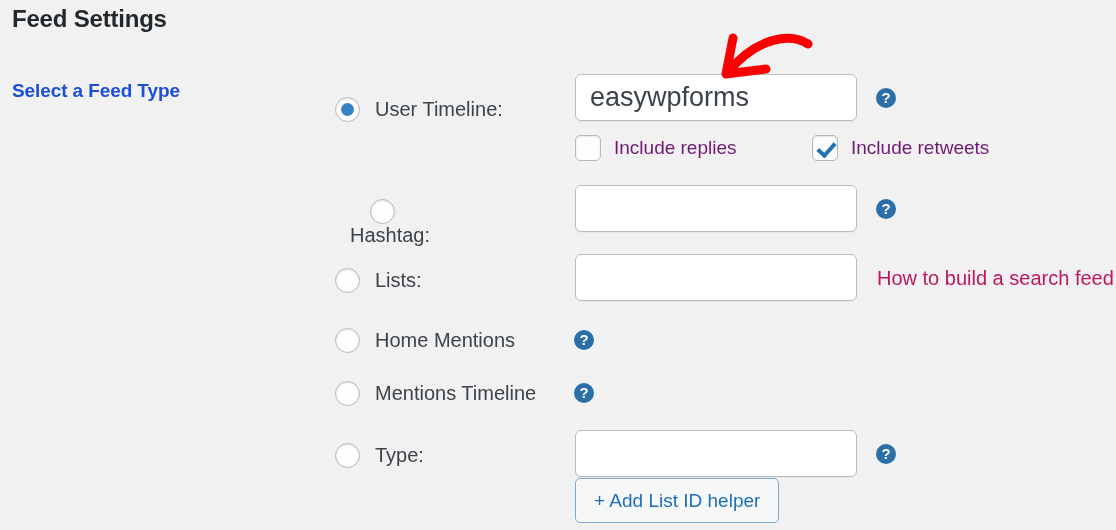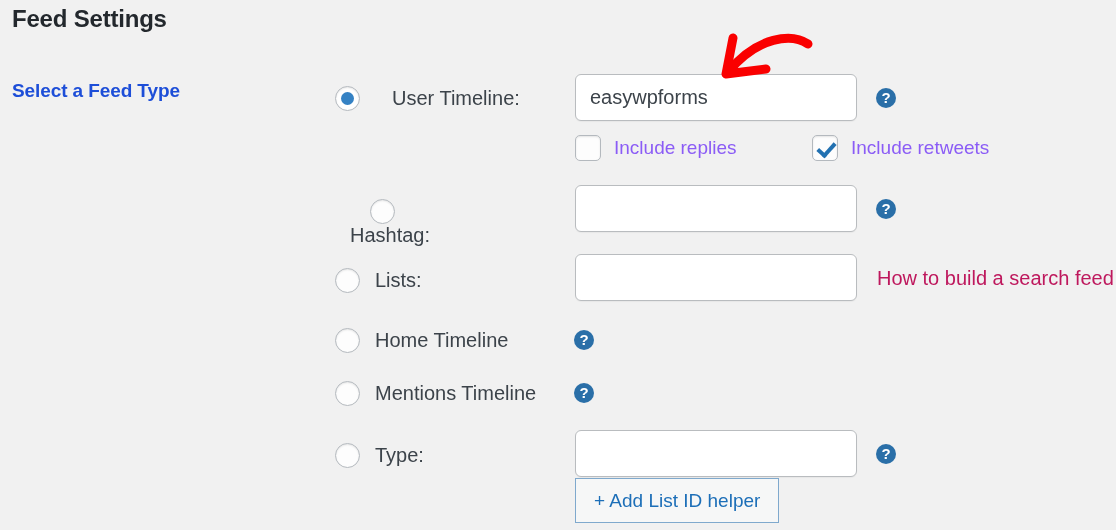--- a/index.html
+++ b/index.html
@@ -90,21 +90,21 @@
   .text-input {
     position: absolute;
     width: 282px;
     height: 47px;
     background: #ffffff;
     border: 1px solid #b9bcbf;
     border-radius: 6px;
     box-sizing: border-box;
     box-shadow: 0 1px 1px rgba(0,0,0,0.04);
     font-family: "Liberation Sans", sans-serif;
-    font-size: 20px;
+    font-size: 27px;
     color: #3c434a;
     padding: 0 14px;
     outline: none;
   }
   .text-input::placeholder { color: #8c8f94; }
 
   
   .help-icon {
     position: absolute;
     width: 20px;
@@ -145,39 +145,39 @@
     top: 3px;
     width: 7px;
     height: 14px;
     border: solid #2271b1;
     border-width: 0 4px 4px 0;
     transform: rotate(42deg);
   }
   .checkbox-label {
     margin-left: 13px;
     font-size: 19px;
-    color: #8b5cf6;
+    color: #701a75;
     white-space: nowrap;
   }
 
   
   .doc-link {
     position: absolute;
     font-size: 20px;
     color: #be185d;
     white-space: nowrap;
     cursor: pointer;
   }
 
   
   .helper-button {
     position: absolute;
     background: #f6f7f7;
     border: 1px solid #7fa9cd;
-    border-radius: 0;
+    border-radius: 5px;
     color: #1d6fb8;
     font-family: "Liberation Sans", sans-serif;
     font-size: 19px;
     padding: 0 18px;
     height: 45px;
     line-height: 43px;
     cursor: pointer;
     white-space: nowrap;
   }
 
@@ -193,21 +193,21 @@
 </style>
 </head>
 <body>
 
 <div class="page">
 
   <div class="page-title">Feed Settings</div>
 
   <div class="section-label">Select a Feed Type</div>
 
-  <div class="row" style="top:86px;gap:17px;">
+  <div class="row" style="top:97px;">
     <span class="radio checked"></span>
     <span class="radio-label">User Timeline:</span>
   </div>
   <input class="text-input" style="left: 575px; top: 74px;" value="easywpforms">
   <div class="help-icon" style="left:876px; top:88px;">?</div>
 
   <div class="checkbox-wrap" style="left:575px; top:135px;">
     <span class="checkbox"></span>
     <span class="checkbox-label">Include replies</span>
   </div>
@@ -225,21 +225,21 @@
 
   <div class="row" style="top:268px;">
     <span class="radio"></span>
     <span class="radio-label">Lists:</span>
   </div>
   <input class="text-input" style="left: 575px; top: 254px;" value="">
   <a class="doc-link" style="left:877px; top:267px;">How to build a search feed</a>
 
   <div class="row" style="top:328px;">
     <span class="radio"></span>
-    <span class="radio-label">Home Timeline</span>
+    <span class="radio-label">Home Mentions</span>
   </div>
   <div class="help-icon" style="left:574px; top:330px;">?</div>
 
   <div class="row" style="top:381px;">
     <span class="radio"></span>
     <span class="radio-label">Mentions Timeline</span>
   </div>
   <div class="help-icon" style="left:574px; top:383px;">?</div>
 
   <div class="row" style="top:443px;">

